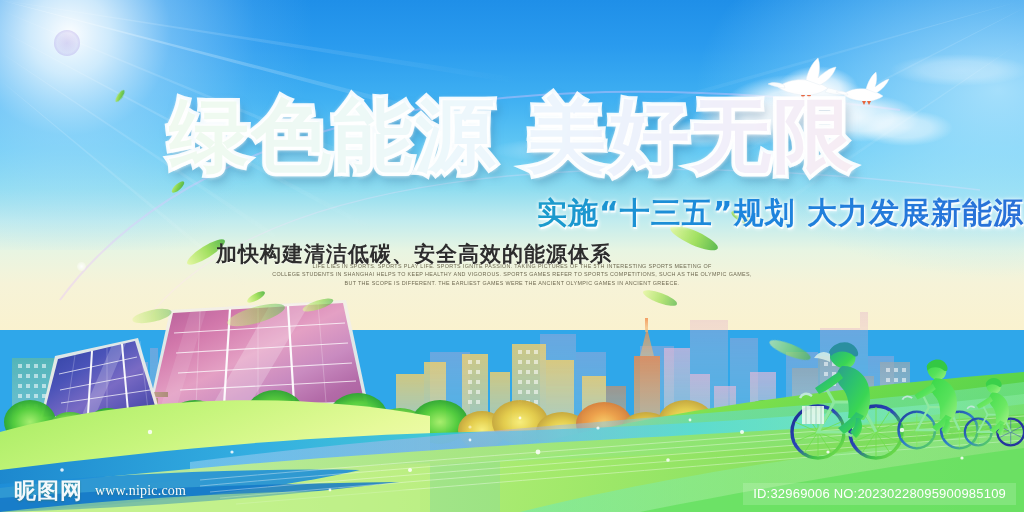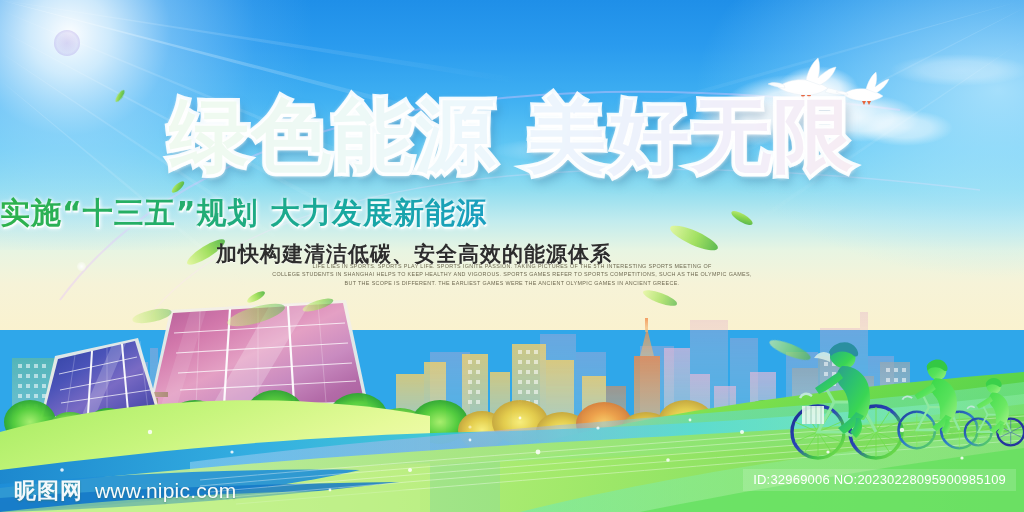--- a/index.html
+++ b/index.html
@@ -79,21 +79,21 @@
     text-align:center; font-size:80px; font-weight:bold;
     letter-spacing:2px; line-height:1; white-space:nowrap;
     font-family:"DejaVu Sans","Liberation Sans",sans-serif;
     color:transparent;
     -webkit-text-stroke:7px rgba(255,255,255,.92);
     z-index:1;
   }
 
   .subline {
     position:absolute; left:0; top:193px; width:1024px;
-    text-align:left;
+    text-align:right;
     font-size:30px; font-weight:bold; white-space:nowrap;
     letter-spacing:1px;
     font-family:"DejaVu Sans","Liberation Sans",sans-serif;
     background:linear-gradient(100deg, #2eb24a 0%, #23ad6e 18%, #18a8a0 34%, #1b9ccb 52%, #1d86dd 72%, #2a6fd8 100%);
     -webkit-background-clip:text; background-clip:text;
     color:transparent; -webkit-text-fill-color:transparent;
     filter:drop-shadow(0 0 2px rgba(255,255,255,.95)) drop-shadow(1px 2px 0 rgba(255,255,255,.85));
   }
 
   .tagline {
@@ -122,24 +122,24 @@
     display:flex; align-items:center; gap:12px;
     color:#fff;
     text-shadow:0 1px 2px rgba(60,110,60,.45);
     z-index:40;
   }
   .wm-cn {
     font-size:22px; font-weight:bold; letter-spacing:1px;
     font-family:"DejaVu Sans","Liberation Sans",sans-serif;
     opacity:.95;
   }
-  .wm-url { font-size:21px; letter-spacing:.2px; opacity:.97; font-family:Liberation Sans, sans-serif;}
+  .wm-url { font-size:14px; letter-spacing:.2px; opacity:.97; font-family:Liberation Serif, serif;}
 
   .wm-right {
-    position:absolute; right:8px; bottom:21px;
+    position:absolute; right:8px; bottom:7px;
     background:rgba(255,255,255,.16);
     color:#fff;
     font-size:13px;
     padding:3px 10px 4px 10px;
     letter-spacing:.2px;
     z-index:40;
     font-family:"Liberation Sans",sans-serif;
     white-space:nowrap;
   }
 </style>

